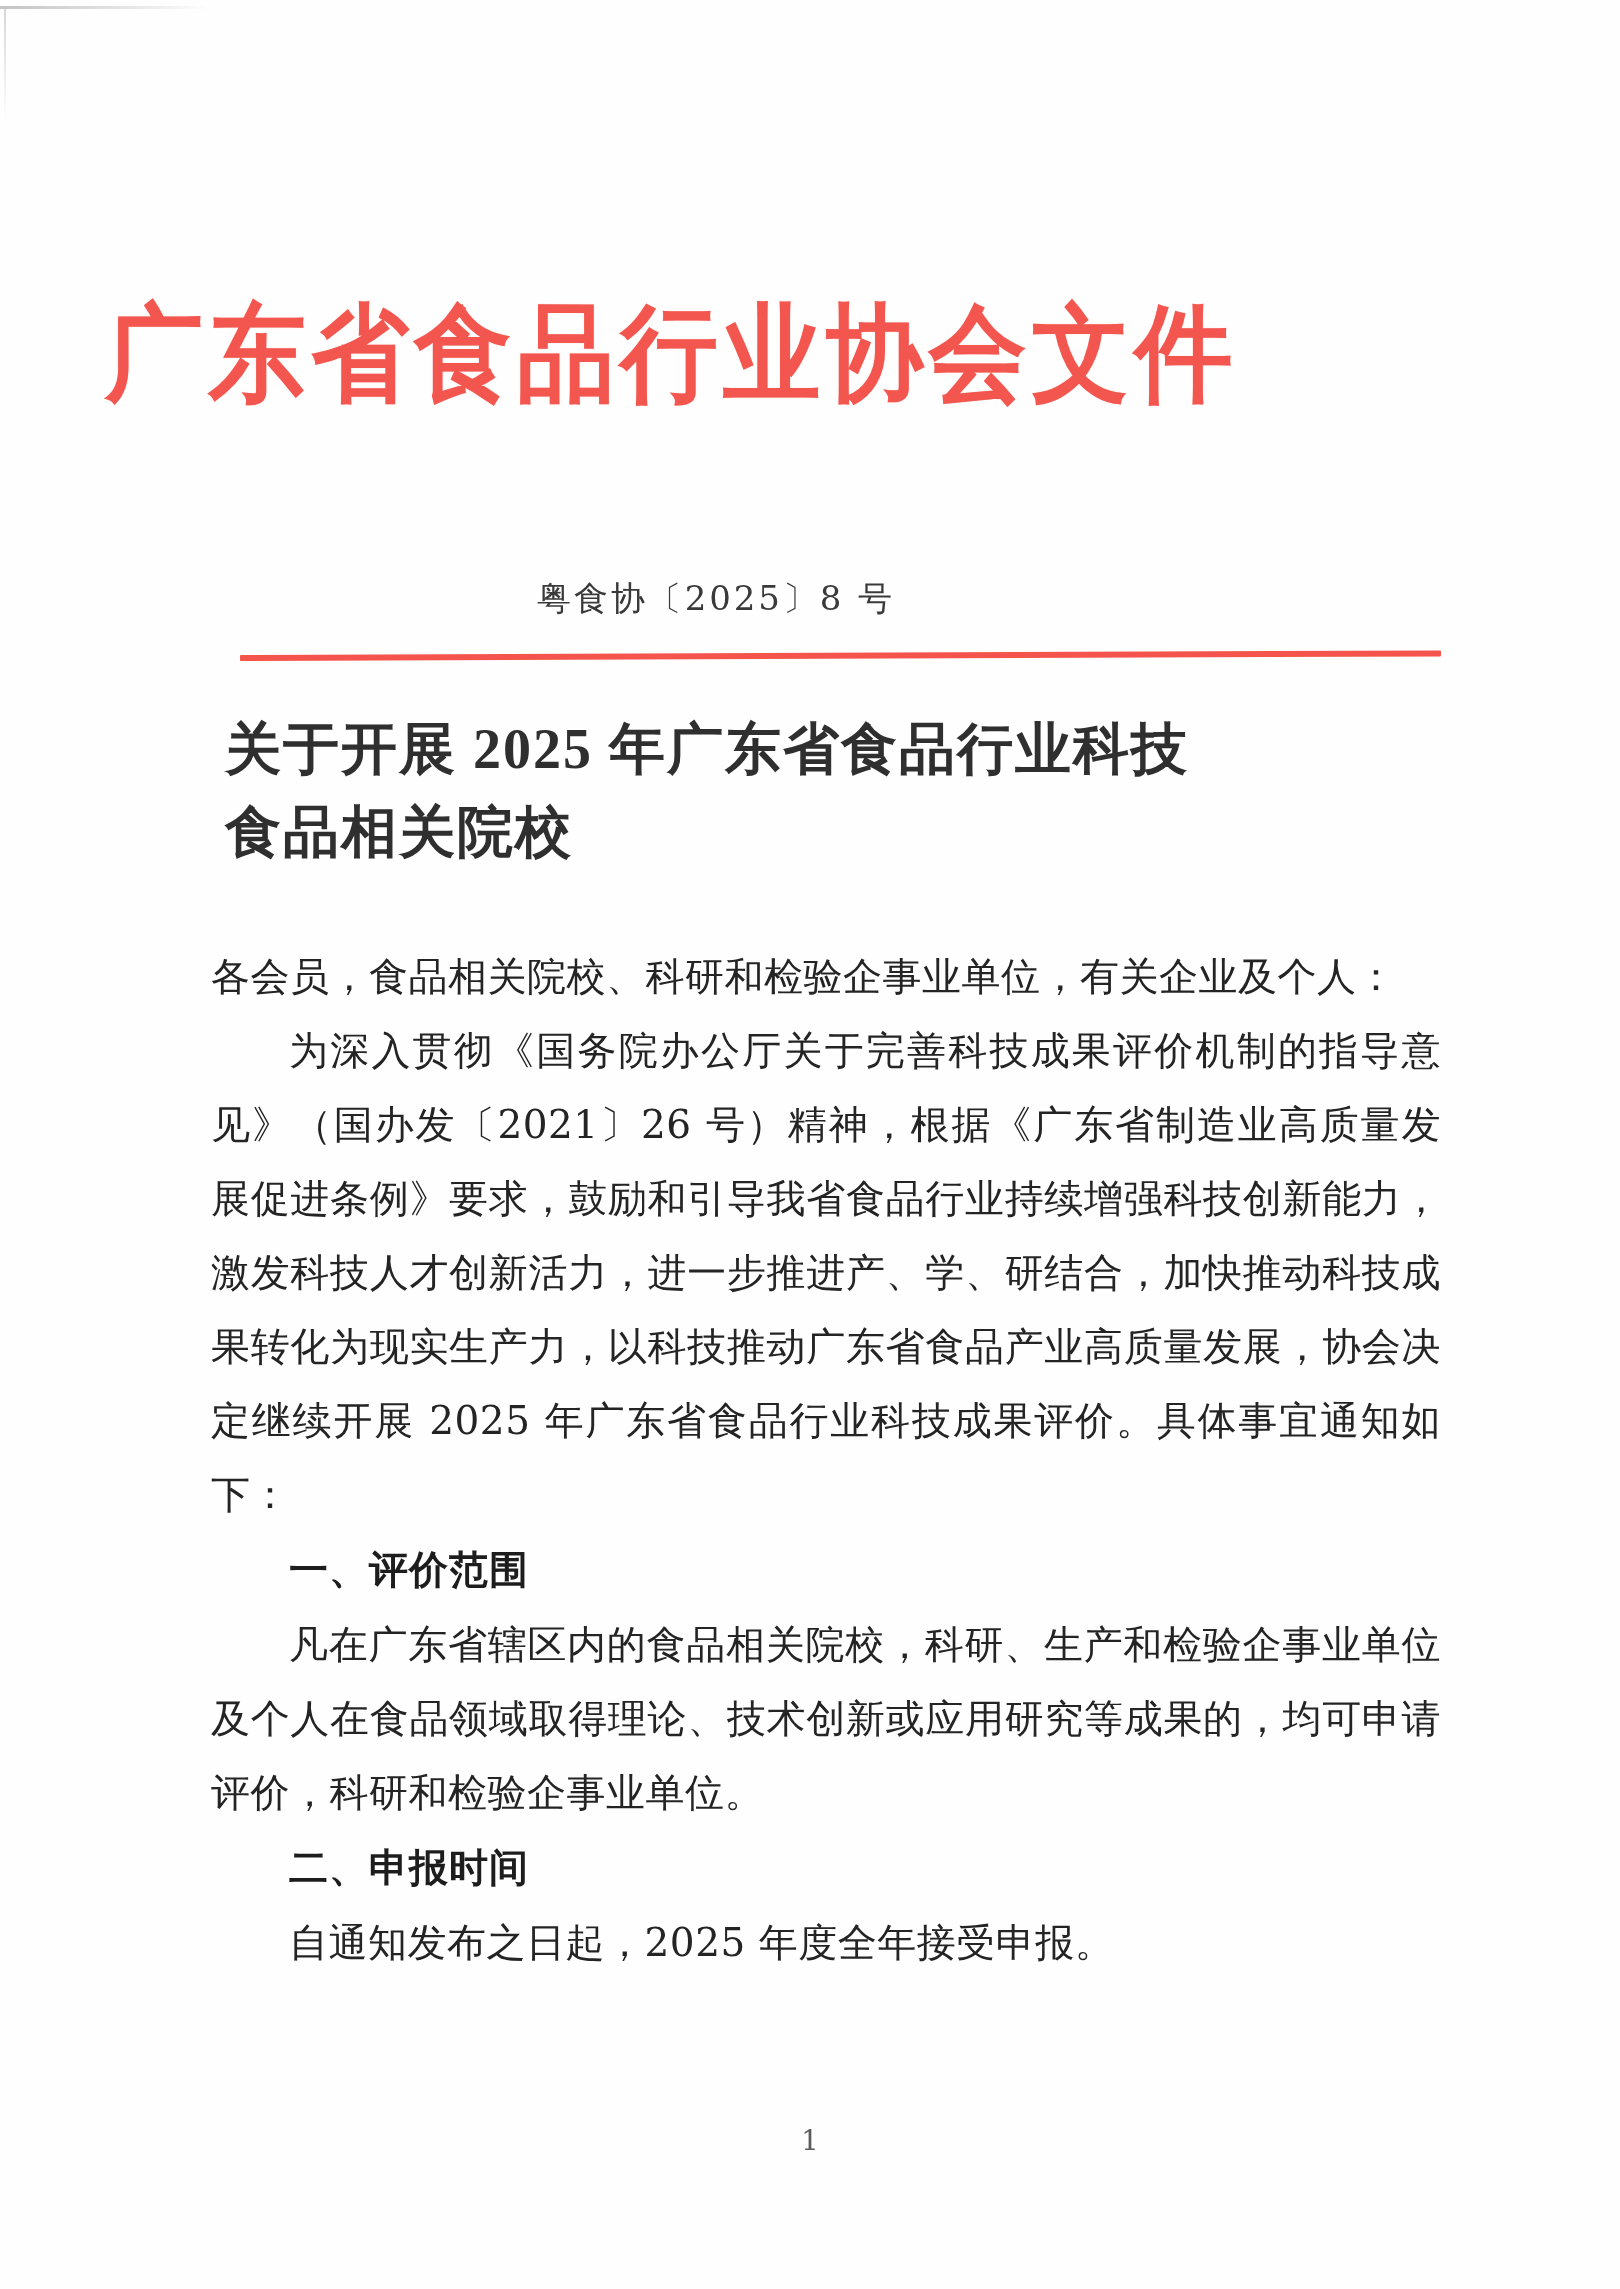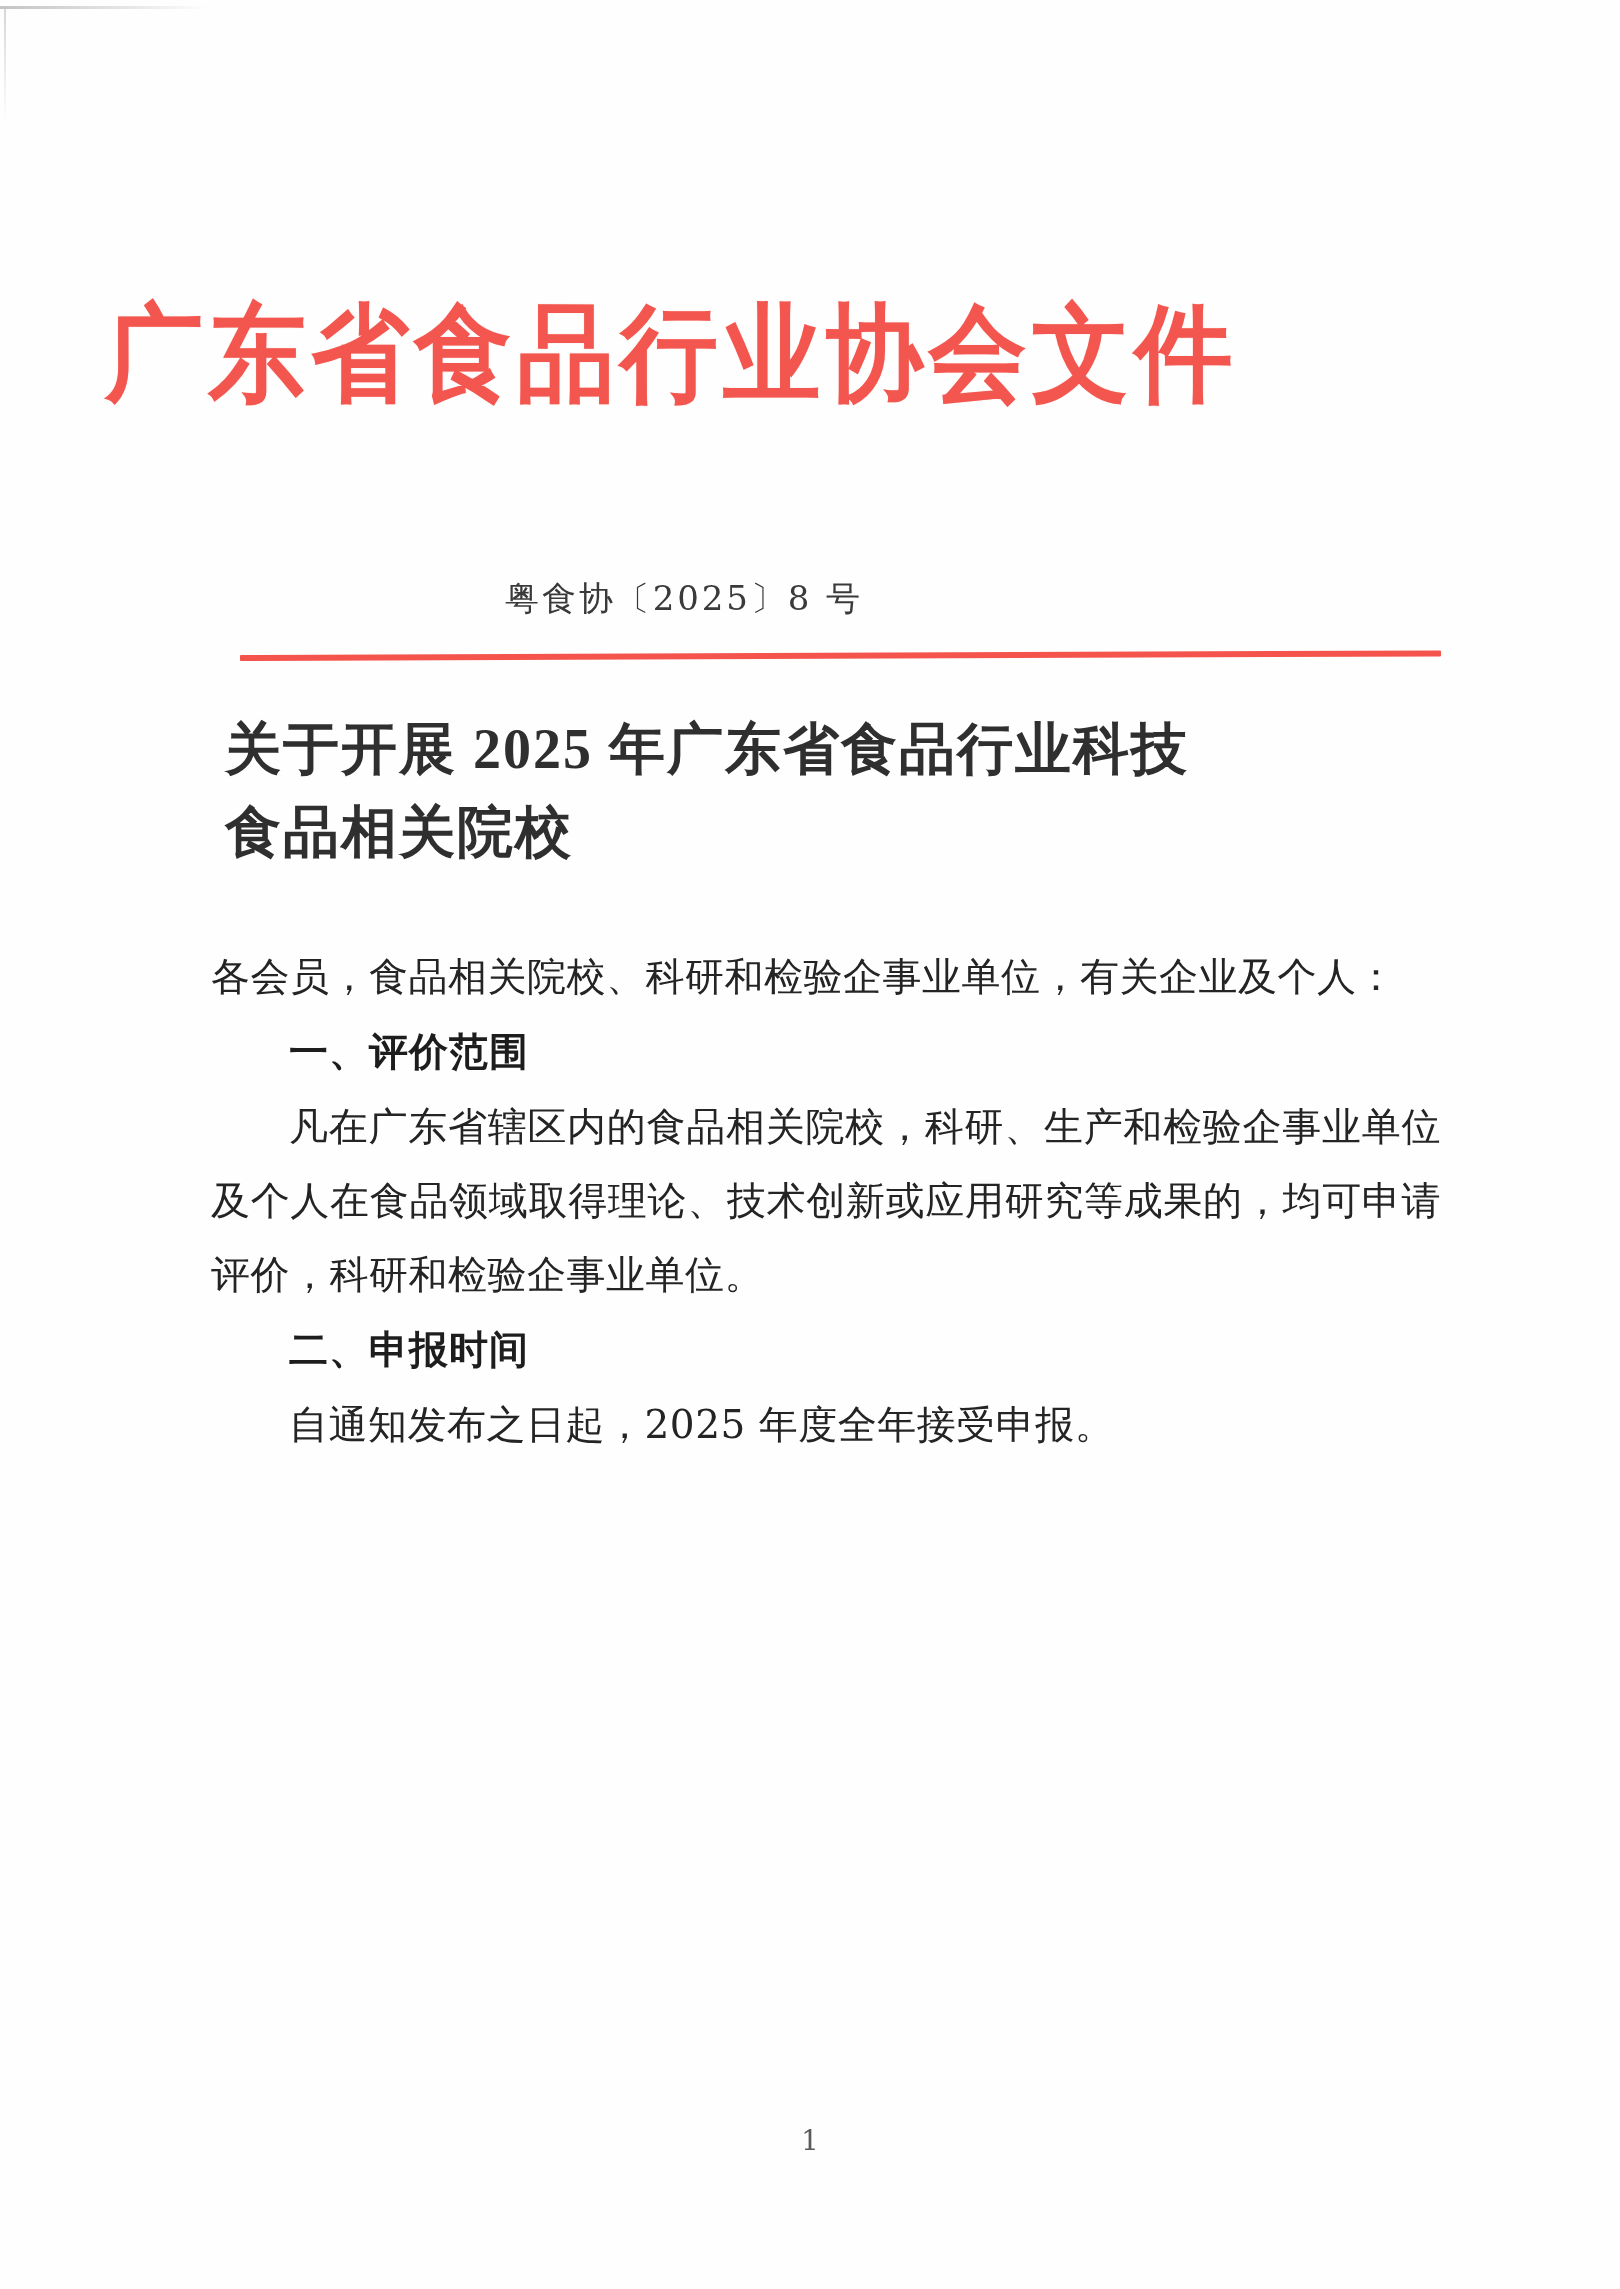--- a/index.html
+++ b/index.html
@@ -67,20 +67,21 @@
   .doc-number {
     position: absolute;
     left: 0;
     top: 576px;
     width: 1368px;
     text-align: center;
     font-family: "DejaVu Serif", "Liberation Serif", serif;
     font-size: 34px;
     letter-spacing: 2.9px;
     color: #3a3a3a;
+    padding-left: 32px;
   }
 
   
   .red-rule {
     position: absolute;
     left: 240px;
     top: 655px;
     width: 1201px;
     height: 5.9px;
     background: #f4544c;
@@ -165,20 +166,21 @@
 
   <div class="doc-title">
     <span class="tline">关于开展 2025 年广东省食品行业科技</span>
     <span class="tline">食品相关院校</span>
   </div>
 
   <div class="body-block">
 
     <p class="para">各会员，食品相关院校、科研和检验企事业单位，有关企业及个人：</p>
 
+    <p class="para indent">为深入贯彻《国务院办公厅关于完善科技成果评价机制的指导意见》（国办发〔2021〕26 号）精神，根据《广东省制造业高质量发展促进条例》要求，鼓励和引导我省食品行业持续增强科技创新能力，激发科技人才创新活力，进一步推进产、学、研结合，加快推动科技成果转化为现实生产力，以科技推动广东省食品产业高质量发展，协会决定继续开展 2025 年广东省食品行业科技成果评价。具体事宜通知如下：</p>
 
     <h2 class="section-heading">一、评价范围</h2>
 
     <p class="para indent">凡在广东省辖区内的食品相关院校，科研、生产和检验企事业单位及个人在食品领域取得理论、技术创新或应用研究等成果的，均可申请评价，科研和检验企事业单位。</p>
 
     <h2 class="section-heading">二、申报时间</h2>
 
     <p class="para indent">自通知发布之日起，2025 年度全年接受申报。</p>
 
   </div>

